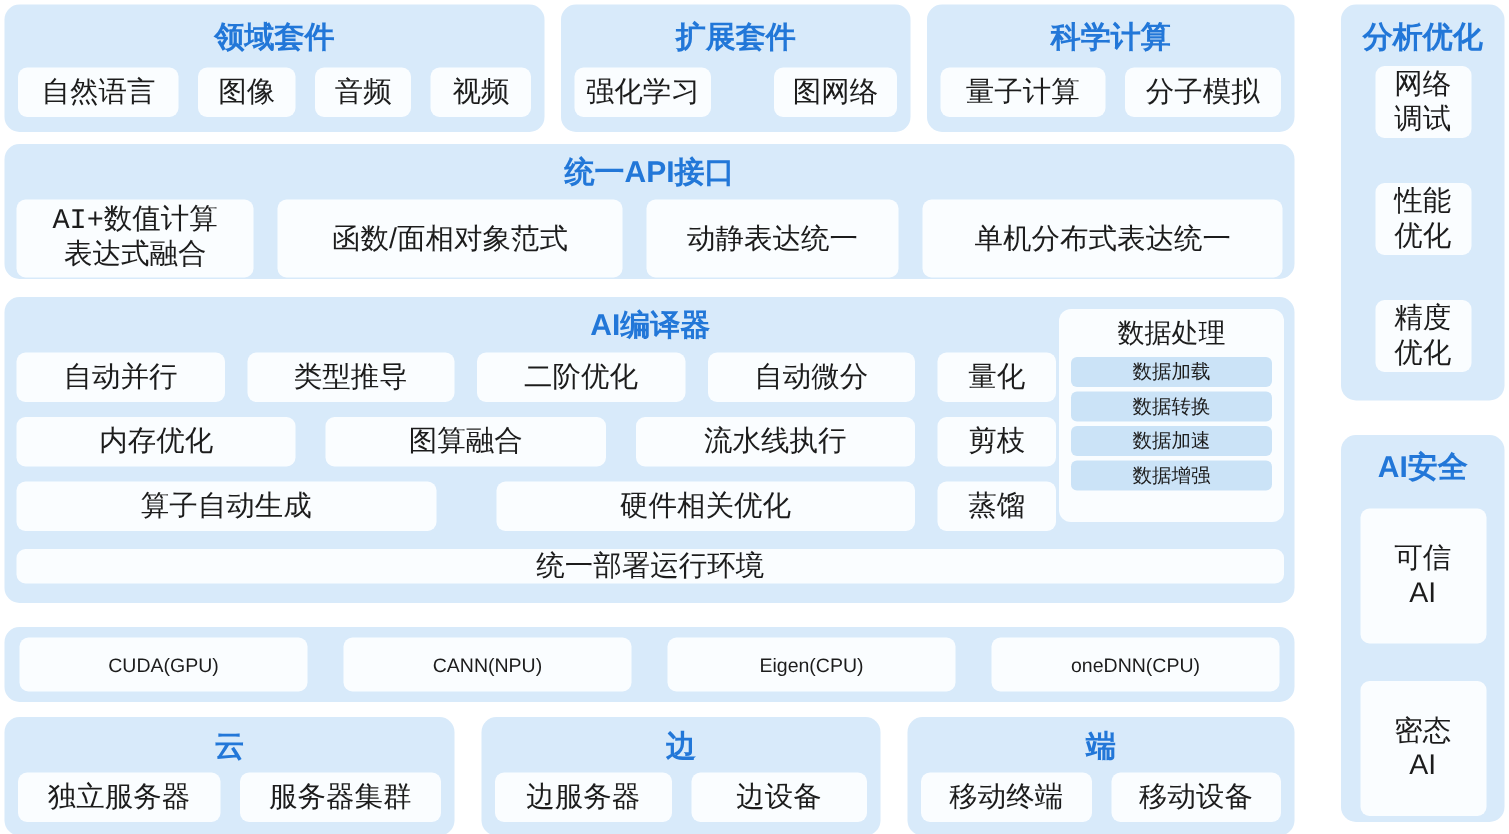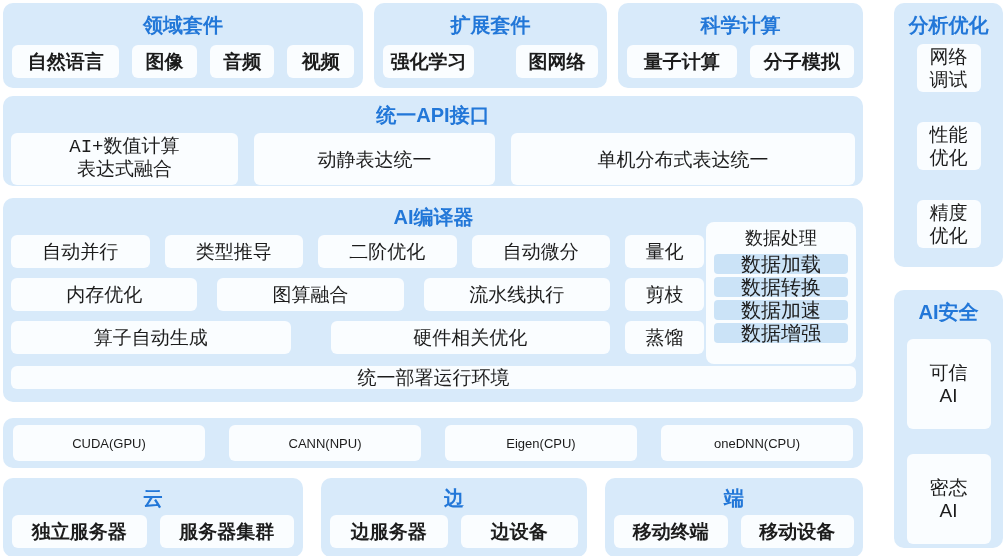--- a/index.html
+++ b/index.html
@@ -17,43 +17,43 @@
   }
   .box{
     background:#fafdff;border-radius:6px;display:flex;align-items:center;
     justify-content:center;font-size:19px;line-height:23px;text-align:center;
     white-space:pre-line;box-sizing:border-box;
   }
   
   .suites-row{display:flex;gap:11px;height:85px;flex:none;}
   .suite-panel{display:flex;flex-direction:column;padding:10px 9px 9px;}
   .suite-items{display:flex;gap:13px;margin-top:7px;flex:1;}
-  .suite-items .box{height:33px;align-self:center;width:100%;font-weight:bold;}
+  .suite-items .box{height:33px;align-self:center;width:100%;}
   
   .api-panel{height:90px;margin-top:8px;flex:none;display:flex;flex-direction:column;padding:7px 8px 9px;}
   .api-items{display:flex;gap:16px;margin-top:6px;flex:1;}
   .api-items .box{height:52px;}
   
   .compiler-panel{height:204px;margin-top:12px;flex:none;position:relative;
     display:flex;flex-direction:column;padding:7px 7px 24px 8px;}
   .compiler-body{display:flex;gap:15px;margin-top:6px;margin-right:152px;}
   .compiler-left{flex:1;display:flex;flex-direction:column;gap:10px;}
   .crow{display:flex;height:33px;}
   .crow .box{flex:1;}
   .gap15{gap:15px;} .gap20{gap:20px;} .gap30{gap:40px;}
   .compiler-mid{width:79px;flex:none;display:flex;flex-direction:column;gap:10px;}
   .compiler-mid .box{height:33px;}
   .dp-box{
-    position:absolute;top:24px;right:7px;width:150px;height:142px;
+    position:absolute;top:8px;right:7px;width:150px;height:142px;
     background:#fafdff;border-radius:8px;box-sizing:border-box;
     padding:3px 8px;display:flex;flex-direction:column;
   }
   .dp-title{font-size:18px;text-align:center;line-height:26px;flex:none;}
   .dp-item{
-    background:#cbe3f7;border-radius:4px;font-size:20px;height:20px;
+    background:#cbe3f7;border-radius:4px;font-size:13px;height:20px;
     display:flex;align-items:center;justify-content:center;margin-top:3px;
   }
   .runtime-box{height:33px;margin-top:12px;}
   
   .hw-band{height:50px;margin-top:16px;flex:none;display:flex;align-items:center;
     justify-content:space-between;padding:0 10px;}
   .hw-band .box{width:192px;height:36px;font-size:13px;}
   
   .deploy-row{display:flex;gap:18px;height:79px;margin-top:10px;flex:none;}
   .deploy-panel{display:flex;flex-direction:column;padding:8px 9px 9px;}
@@ -100,20 +100,21 @@
           <div class="box" style="flex:103;">分子模拟</div>
         </div>
       </section>
     </div>
 
     <section class="panel api-panel">
       <div class="panel-title">统一API接口</div>
       <div class="api-items">
         <div class="box" style="flex:157;font-family:Liberation Mono, monospace;">AI+数值计算
 表达式融合</div>
+        <div class="box" style="flex:228;">函数/面相对象范式</div>
         <div class="box" style="flex:167;">动静表达统一</div>
         <div class="box" style="flex:238;">单机分布式表达统一</div>
       </div>
     </section>
 
     <section class="panel compiler-panel">
       <div class="panel-title">AI编译器</div>
       <div class="compiler-body">
         <div class="compiler-left">
           <div class="crow gap15">

